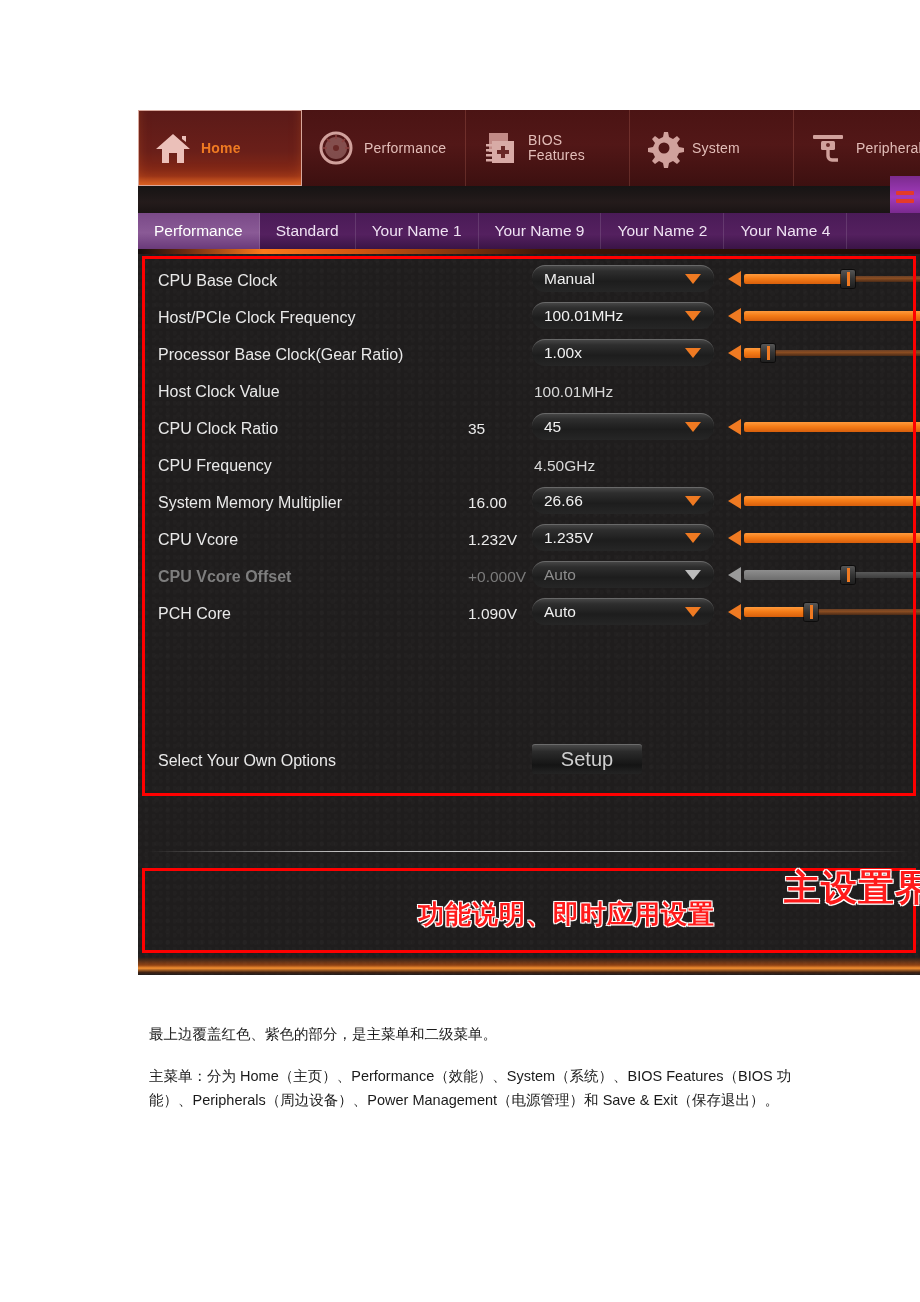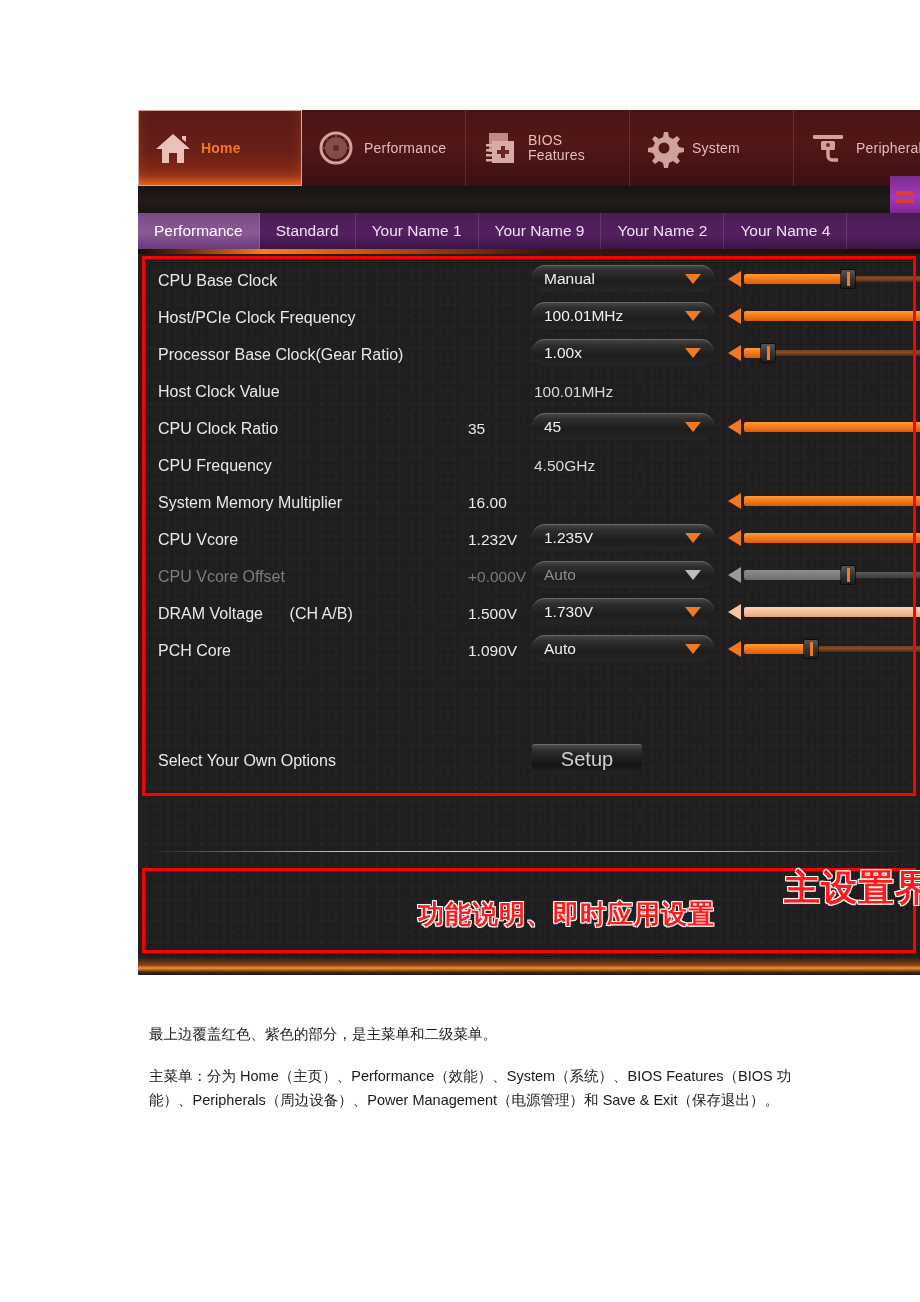--- a/index.html
+++ b/index.html
@@ -111,21 +111,21 @@
     position:relative;
     height:37px;
     display:flex;
     align-items:center;
   }
   .r-label{
     position:absolute;left:20px;
     color:#e9e9e9;font-size:16px;
     white-space:pre;
   }
-  .r-label.dim{color:#7e7e7e;}
+  .r-label.dim{color:#7e7e7e;font-weight:bold;}
   .r-cur{
     position:absolute;left:306px;width:84px;text-align:left;
     color:#eaeaea;font-size:15.5px;margin-left:24px;
   }
   .r-cur.dim{color:#7b7b7b;}
   .r-static{
     position:absolute;left:396px;
     color:#d8d8d8;font-size:15.5px;
   }
 
@@ -383,20 +383,24 @@
             <div class="fill" style="width: 192.2px;"></div>
           </div>
         </div>
         <div class="row">
           <div class="r-label">CPU Frequency</div>
           <div class="r-static">4.50GHz</div>
         </div>
         <div class="row">
           <div class="r-label">System Memory Multiplier</div>
           <div class="r-cur">16.00</div>
+          <div class="dd">
+            <span>26.66</span>
+            <div class="caret"></div>
+          </div>
           <div class="sl">
             <div class="arrow"></div>
             <div class="track"></div>
             <div class="fill" style="width: 266.6px;"></div>
           </div>
         </div>
         <div class="row">
           <div class="r-label">CPU Vcore</div>
           <div class="r-cur">1.232V</div>
           <div class="dd">
@@ -417,33 +421,20 @@
             <div class="caret"></div>
           </div>
           <div class="sl dim">
             <div class="arrow"></div>
             <div class="track"></div>
             <div class="fill" style="width: 99.2px;"></div>
             <div class="thumb" style="left: 113.2px;"></div>
           </div>
         </div>
         <div class="row">
-          <div class="r-label">DRAM Voltage      (CH A/B)</div>
-          <div class="r-cur">1.500V</div>
-          <div class="dd">
-            <span>1.730V</span>
-            <div class="caret"></div>
-          </div>
-          <div class="sl pale">
-            <div class="arrow"></div>
-            <div class="track"></div>
-            <div class="fill" style="width: 204.6px;"></div>
-          </div>
-        </div>
-        <div class="row">
           <div class="r-label">PCH Core</div>
           <div class="r-cur">1.090V</div>
           <div class="dd">
             <span>Auto</span>
             <div class="caret"></div>
           </div>
           <div class="sl">
             <div class="arrow"></div>
             <div class="track"></div>
             <div class="fill" style="width: 62px;"></div>

